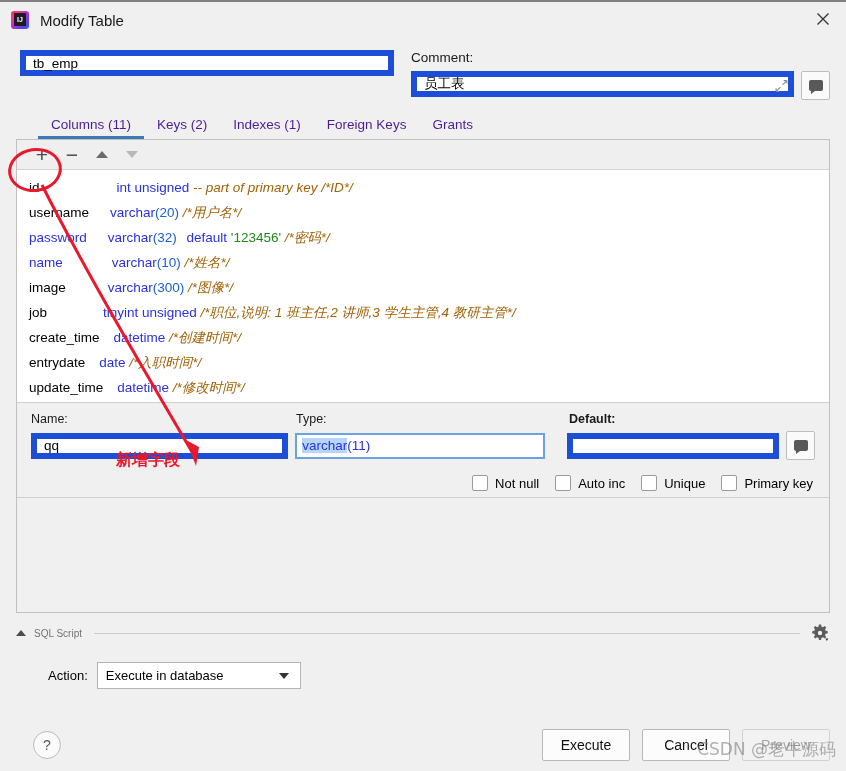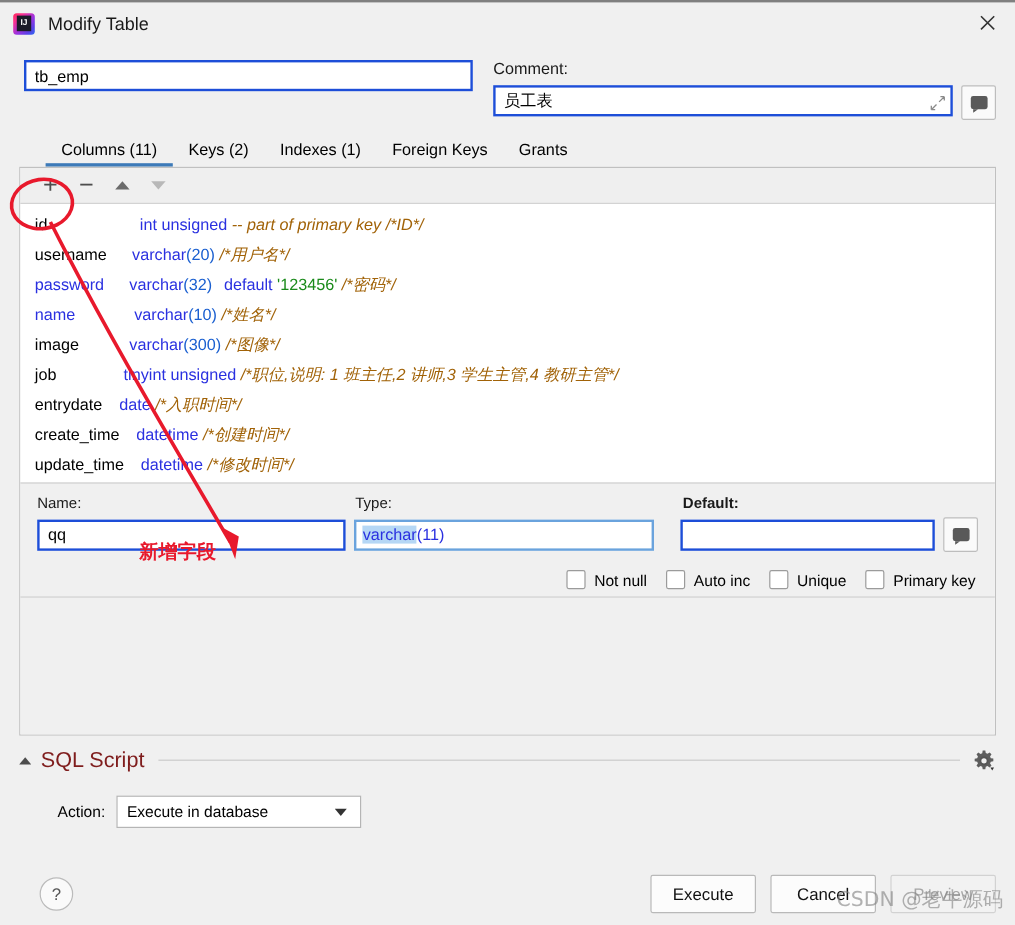--- a/index.html
+++ b/index.html
@@ -71,21 +71,21 @@
   .field-col-right { flex: 1; margin-left: 17px; display:flex; flex-direction:column; }
   .flabel {
     font-size: 13.5px;
     color: #1a1a1a;
     margin-bottom: 6px;
     display: block;
   }
   .txtinput {
     height: 26px;
     background: #fff;
-    border: 2px solid #1d4ed8;
+    border: 6px solid #1d4ed8;
     box-sizing: border-box;
     padding: 0 7px;
     font-family: "Liberation Sans", sans-serif;
     font-size: 13.5px;
     color: #000;
     display: flex;
     align-items: center;
     width: 100%;
   }
   .comment-row { display: flex; align-items: stretch; }
@@ -127,21 +127,21 @@
   }
 
   
   .tabs {
     display: flex;
     margin: 14px 0 0 38px;
     font-size: 13.5px;
   }
   .tab {
     padding: 3px 13px 7px 13px;
-    color: #000000;
+    color: #4c1d95;
     cursor: pointer;
     position: relative;
   }
   .tab.active::after {
     content:"";
     position: absolute;
     left: 0; right: 0; bottom: 0;
     height: 3px;
     background: #3d7ab8;
   }
@@ -249,21 +249,21 @@
   .sqlsec { margin-top: 10px; padding: 0 16px; position: relative; }
   .sqlhead { display: flex; align-items: center; }
   .caret-up {
     width:0;height:0;
     border-left:5px solid transparent;
     border-right:5px solid transparent;
     border-bottom:6px solid #4d4d4d;
     margin-right: 8px;
     cursor: pointer;
   }
-  .sqltitle { font-size: 18px; color:#7f1d1d; }
+  .sqltitle { font-size: 10px; color:#737373; }
   .sqlline { flex:1; height:1px; background:#cbcbcb; margin: 0 10px 0 12px; }
   .gear { width: 20px; height: 20px; cursor:pointer; }
 
   .actionrow { display:flex; align-items:center; margin: 19px 0 0 32px; }
   .actlabel { font-size: 13px; margin-right: 9px; }
   .combo {
     width: 204px; height: 27px;
     background:#fff;
     border: 1px solid #b5b5b5;
     display:flex; align-items:center;
@@ -395,22 +395,22 @@
       </div>
   </div>
 
   <div class="collist" id="collist">
       <div class="colrow"><span class="cname">id</span><span class="spacer" style="width: 71px;"></span><span class="ctype">int unsigned</span><span class="ccomment"> -- part of primary key /*ID*/</span></div>
       <div class="colrow"><span class="cname">username</span><span class="spacer" style="width: 15px;"></span><span class="ctype">varchar</span><span class="cnum">(20)</span><span class="ccomment"> /*用户名*/</span></div>
       <div class="colrow"><span class="cname kw">password</span><span class="spacer" style="width: 15px;"></span><span class="ctype">varchar</span><span class="cnum">(32)</span><span class="ctype"> default</span><span class="cstr"> '123456'</span><span class="ccomment"> /*密码*/</span></div>
       <div class="colrow"><span class="cname kw">name</span><span class="spacer" style="width: 43px;"></span><span class="ctype">varchar</span><span class="cnum">(10)</span><span class="ccomment"> /*姓名*/</span></div>
       <div class="colrow"><span class="cname">image</span><span class="spacer" style="width: 36px;"></span><span class="ctype">varchar</span><span class="cnum">(300)</span><span class="ccomment"> /*图像*/</span></div>
       <div class="colrow"><span class="cname">job</span><span class="spacer" style="width: 50px;"></span><span class="ctype">tinyint unsigned</span><span class="ccomment"> /*职位,说明: 1 班主任,2 讲师,3 学生主管,4 教研主管*/</span></div>
+      <div class="colrow"><span class="cname">create_time</span><span class="spacer" style="width: 8px;"></span><span class="ctype">datetime</span><span class="ccomment"> /*创建时间*/</span></div>
       <div class="colrow"><span class="cname">entrydate</span><span class="spacer" style="width: 8px;"></span><span class="ctype">date</span><span class="ccomment"> /*入职时间*/</span></div>
-      <div class="colrow"><span class="cname">create_time</span><span class="spacer" style="width: 8px;"></span><span class="ctype">datetime</span><span class="ccomment"> /*创建时间*/</span></div>
       <div class="colrow"><span class="cname">update_time</span><span class="spacer" style="width: 8px;"></span><span class="ctype">datetime</span><span class="ccomment"> /*修改时间*/</span></div>
     </div>
 
   <div class="editzone">
     <div class="edit-labels">
       <span class="lbl-name">Name:</span>
       <span class="lbl-type">Type:</span>
       <span class="lbl-def">Default:</span>
     </div>
     <div class="edit-inputs">

